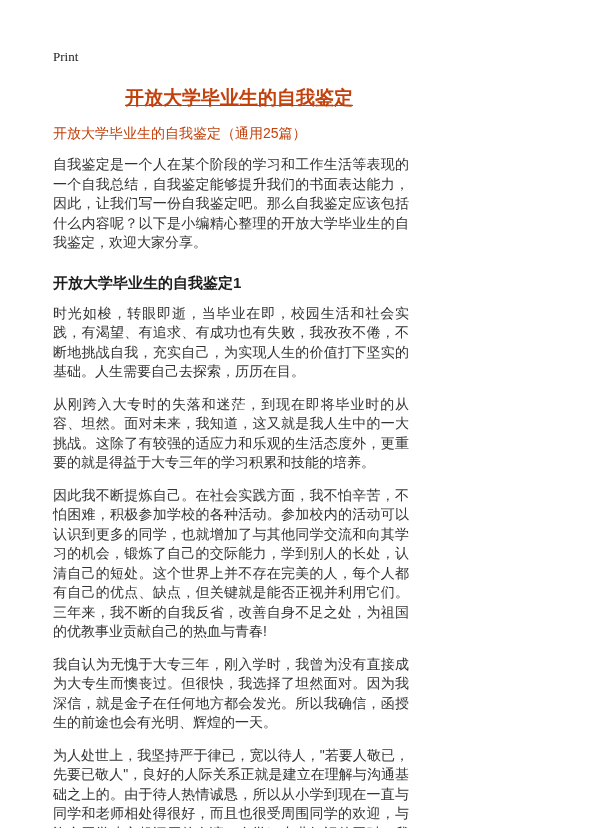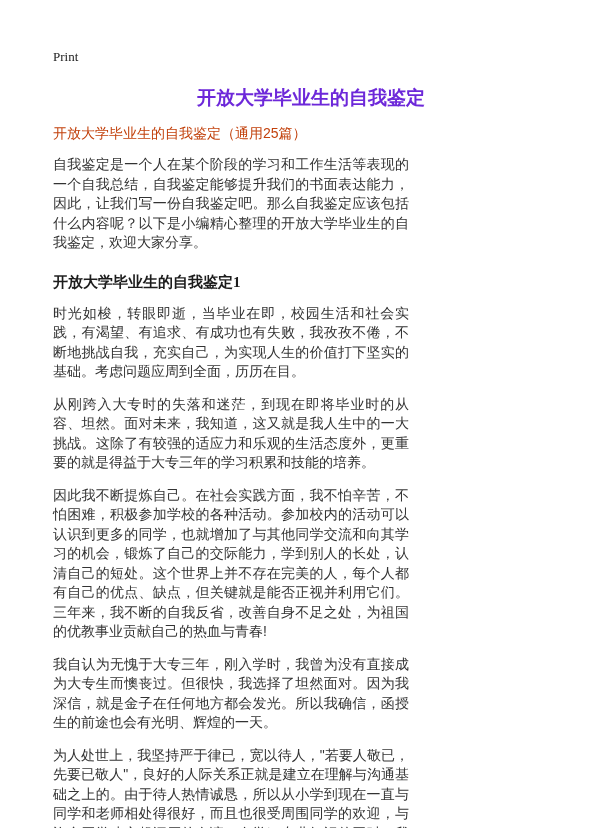--- a/index.html
+++ b/index.html
@@ -21,25 +21,26 @@
   .print-link {
     font-family: "Liberation Serif", serif;
     font-size: 13px;
     color: #222222;
     line-height: 15px;
     display: inline-block;
     cursor: pointer;
   }
   .doc-title {
     margin: 21px 0 0 0;
-    text-align: right;
+    text-align: center;
     font-size: 19px;
     font-weight: bold;
-    color: #6d28d9;
+    color: #c2410c;
     line-height: 24px;
+    text-decoration: underline;
   }
   .doc-subtitle {
     margin: 14px 0 0 0;
     font-size: 14px;
     font-weight: normal;
     color: #c2410c;
     line-height: 19px;
   }
   .para {
     margin: 12px 16px 13px 0;
@@ -47,39 +48,38 @@
     line-height: 19.5px;
     color: #333333;
     text-align: justify;
   }
   .section-heading {
     margin: 20px 0 12px 0;
     font-size: 15px;
     font-weight: bold;
     color: #1c1c1c;
     line-height: 19px;
-    font-family: Liberation Serif, serif;
   }
 </style>
 </head>
 <body>
 
 <div class="page">
 
   <span class="print-link">Print</span>
 
   <h1 class="doc-title">开放大学毕业生的自我鉴定</h1>
 
   <p class="doc-subtitle">开放大学毕业生的自我鉴定（通用25篇）</p>
 
   <p class="para">自我鉴定是一个人在某个阶段的学习和工作生活等表现的一个自我总结，自我鉴定能够提升我们的书面表达能力，因此，让我们写一份自我鉴定吧。那么自我鉴定应该包括什么内容呢？以下是小编精心整理的开放大学毕业生的自我鉴定，欢迎大家分享。</p>
 
   <h2 class="section-heading">开放大学毕业生的自我鉴定1</h2>
 
-  <p class="para">时光如梭，转眼即逝，当毕业在即，校园生活和社会实践，有渴望、有追求、有成功也有失败，我孜孜不倦，不断地挑战自我，充实自己，为实现人生的价值打下坚实的基础。考虑问题应周到全面，历历在目。</p>
+  <p class="para">时光如梭，转眼即逝，当毕业在即，校园生活和社会实践，有渴望、有追求、有成功也有失败，我孜孜不倦，不断地挑战自我，充实自己，为实现人生的价值打下坚实的基础。人生需要自己去探索，历历在目。</p>
 
   <p class="para">从刚跨入大专时的失落和迷茫，到现在即将毕业时的从容、坦然。面对未来，我知道，这又就是我人生中的一大挑战。这除了有较强的适应力和乐观的生活态度外，更重要的就是得益于大专三年的学习积累和技能的培养。</p>
 
   <p class="para">因此我不断提炼自己。在社会实践方面，我不怕辛苦，不怕困难，积极参加学校的各种活动。参加校内的活动可以认识到更多的同学，也就增加了与其他同学交流和向其学习的机会，锻炼了自己的交际能力，学到别人的长处，认清自己的短处。这个世界上并不存在完美的人，每个人都有自己的优点、缺点，但关键就是能否正视并利用它们。三年来，我不断的自我反省，改善自身不足之处，为祖国的优教事业贡献自己的热血与青春!</p>
 
   <p class="para">我自认为无愧于大专三年，刚入学时，我曾为没有直接成为大专生而懊丧过。但很快，我选择了坦然面对。因为我深信，就是金子在任何地方都会发光。所以我确信，函授生的前途也会有光明、辉煌的一天。</p>
 
   <p class="para">为人处世上，我坚持严于律已，宽以待人，"若要人敬已，先要已敬人"，良好的人际关系正就是建立在理解与沟通基础之上的。由于待人热情诚恳，所以从小学到现在一直与同学和老师相处得很好，而且也很受周围同学的欢迎，与许多同学建立起深厚的友谊。在学习专业知识的同时，我更懂得了，考虑问题应周到全面，不能只顾着自己的利益和方便，而忽略了别人的感受。</p>
 
 

